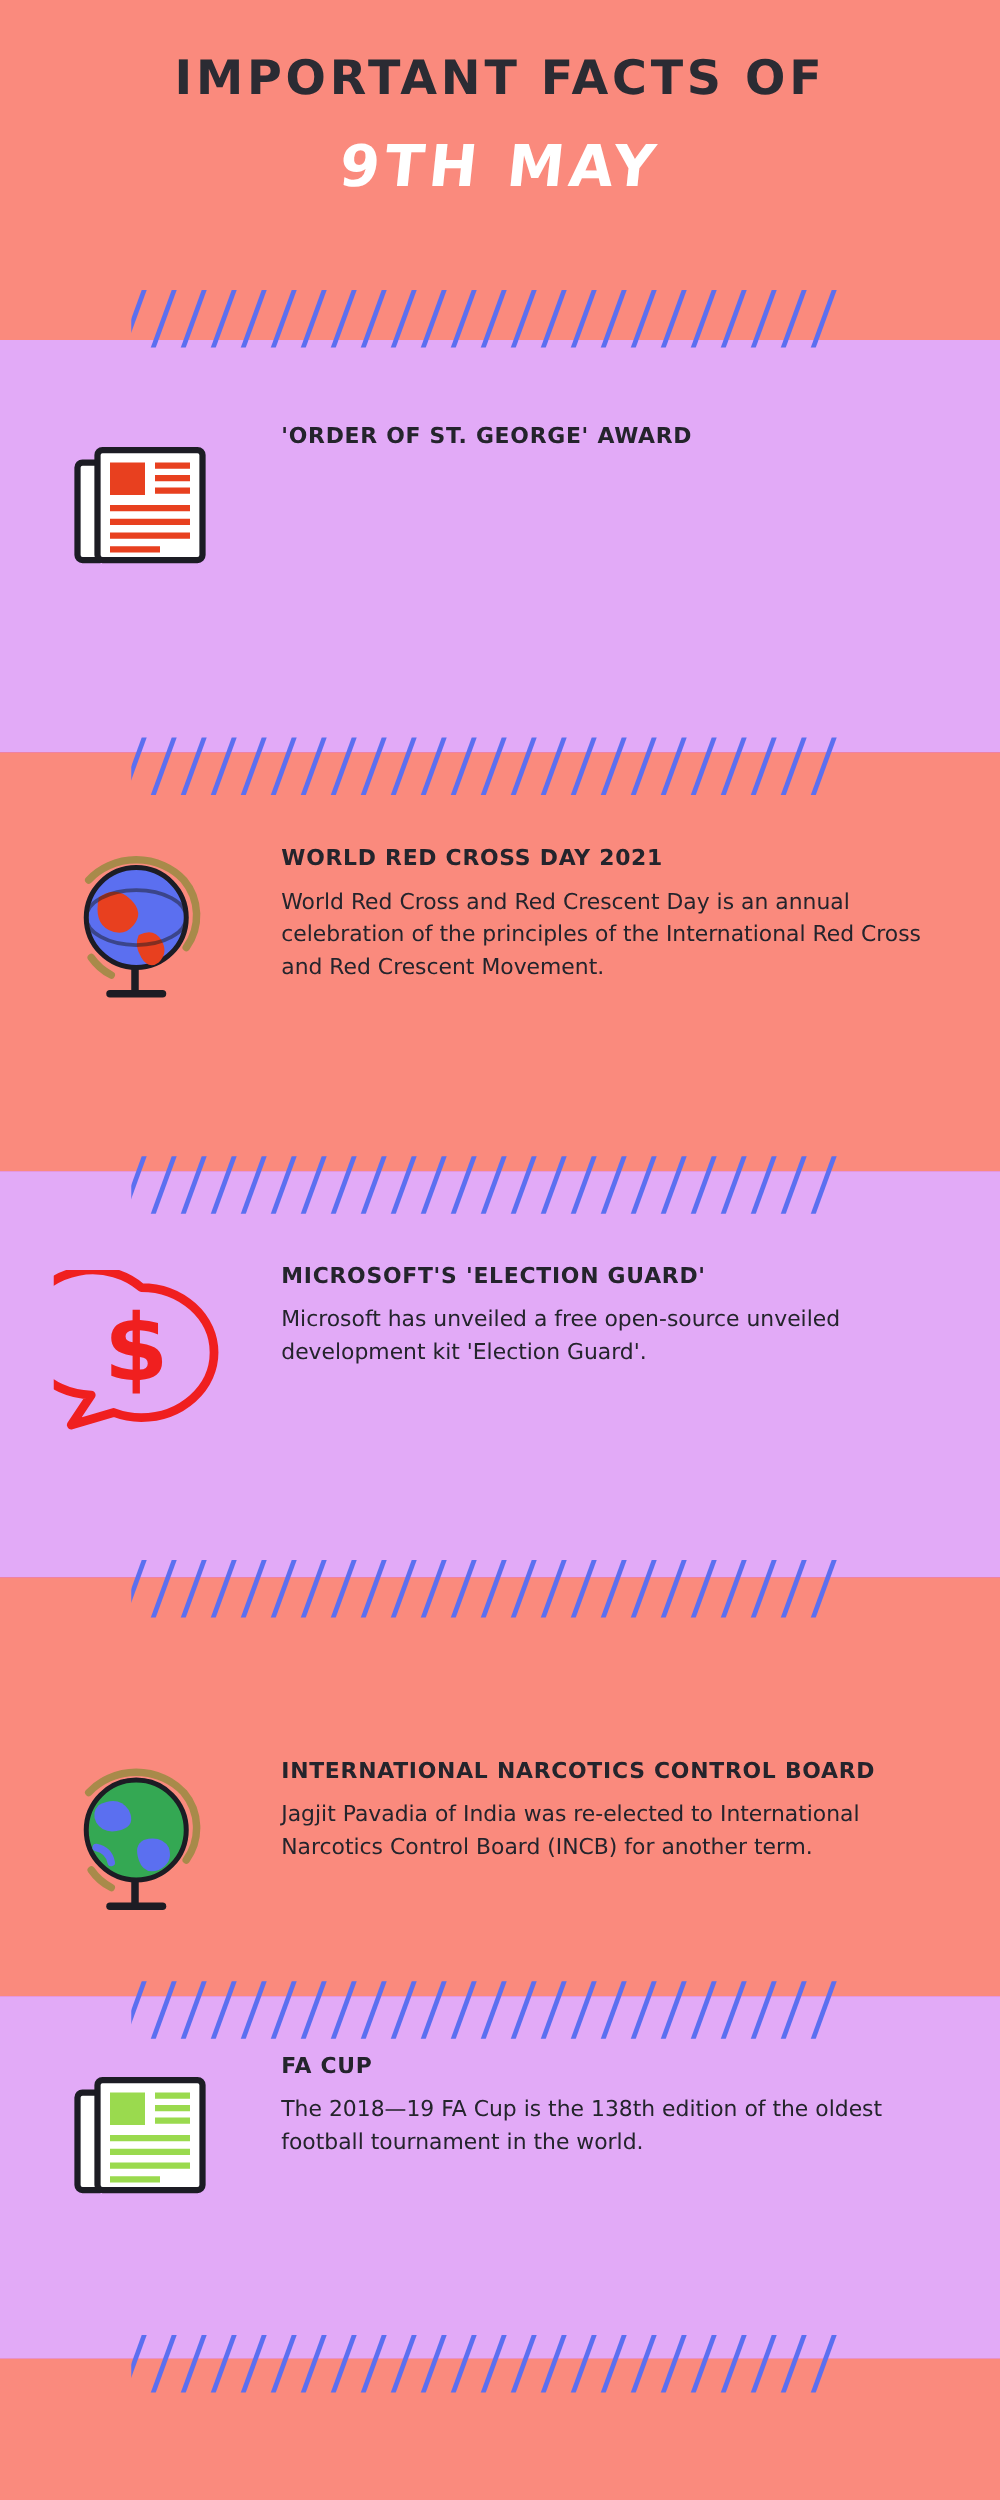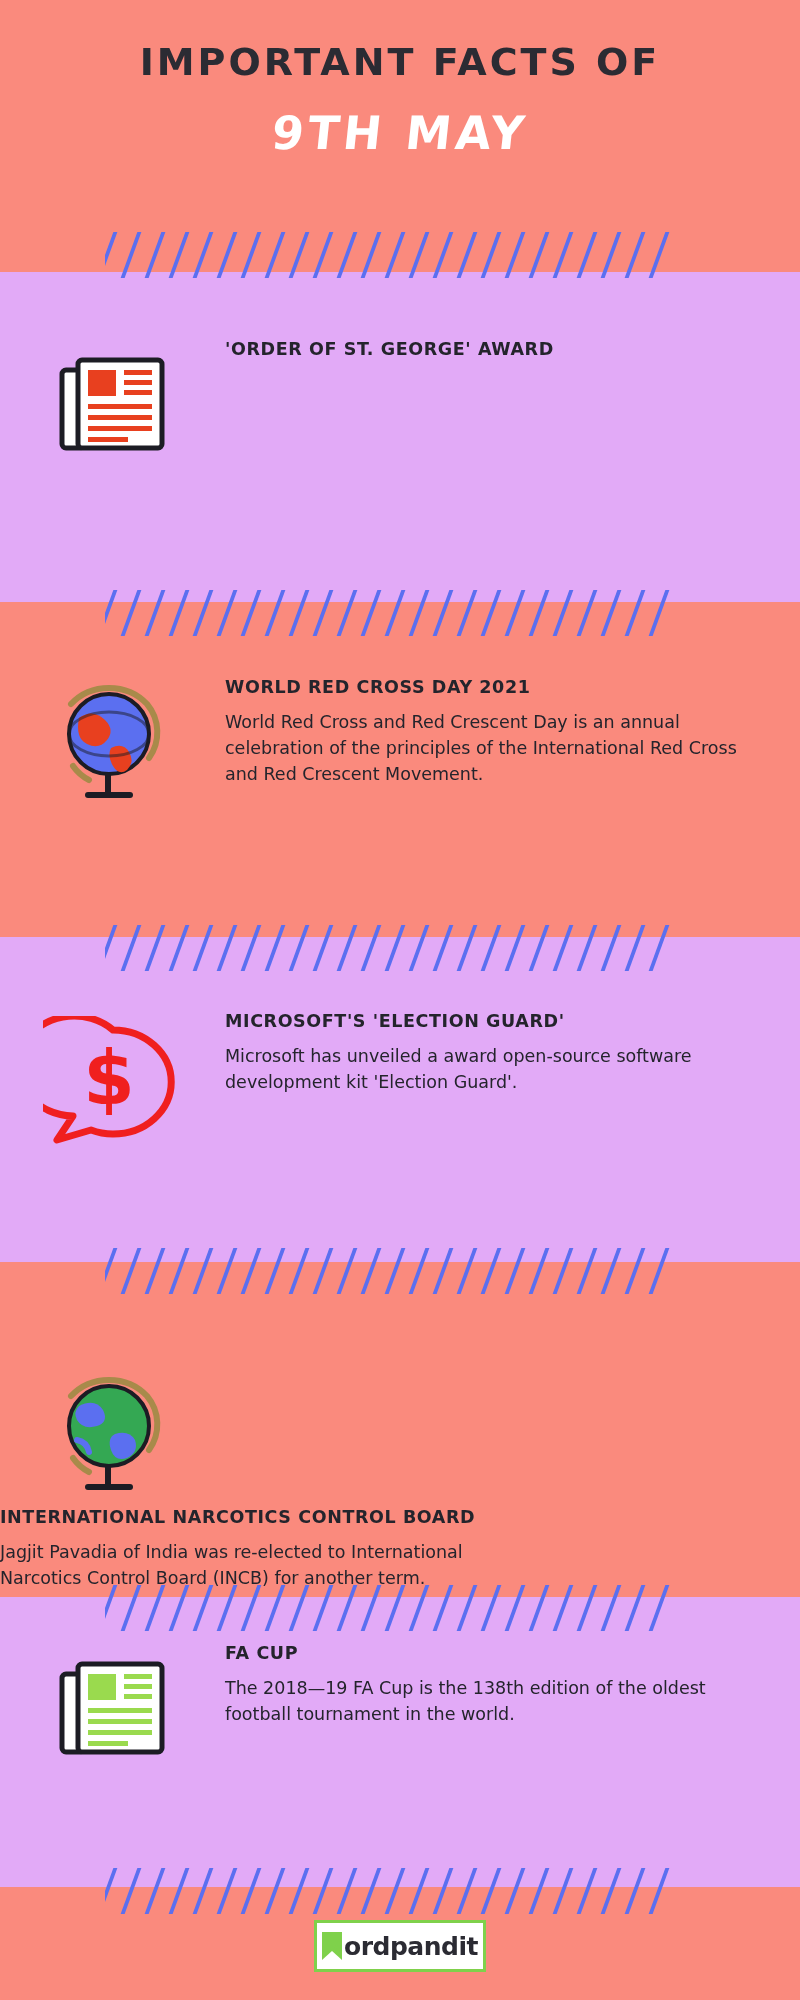--- a/index.html
+++ b/index.html
@@ -363,25 +363,25 @@
     <div class="icon-cell">
       <span>
         <svg width="140" height="140" viewBox="0 0 140 140">
           <path d="M70 14 a56 50 0 1 0 -40 86 l-16 24 l34 -10 a56 50 0 0 0 22 4 a56 50 0 0 0 0 -104 z" fill="none" stroke="#f01f1f" stroke-width="7" stroke-linejoin="round"></path>
           <text x="66" y="88" font-family="DejaVu Sans, sans-serif" font-size="74" font-weight="bold" fill="#f01f1f" text-anchor="middle">$</text>
         </svg>
       </span>
     </div>
     <div class="text-cell">
       <div class="item-title">MICROSOFT'S 'ELECTION GUARD'</div>
-      <div class="item-body">Microsoft has unveiled a award open-source software development kit 'Election Guard'.</div>
-    </div>
-  </div>
-
-  <div class="row" style="top:1368px;flex-direction:column;">
+      <div class="item-body">Microsoft has unveiled a free open-source unveiled development kit 'Election Guard'.</div>
+    </div>
+  </div>
+
+  <div class="row" style="top:1406px;">
     <div class="icon-cell">
       <span>
         <svg width="128" height="128" viewBox="0 0 128 128">
           <circle cx="60" cy="52" r="40" fill="#34a853" stroke="#1c1c24" stroke-width="4"></circle>
           <path d="M30 32 q16 -8 24 4 q6 12 -6 16 q-14 4 -20 -6 q-4 -8 2 -14z" fill="#5b6ff0"></path>
           <path d="M66 60 q14 -4 20 6 q4 12 -8 18 q-12 4 -16 -8 q-4 -12 4 -16z" fill="#5b6ff0"></path>
           <path d="M28 66 q10 2 12 12" fill="none" stroke="#5b6ff0" stroke-width="6" stroke-linecap="round"></path>
           <path d="M22 22 a50 46 0 0 1 76 0 a44 44 0 0 1 2 54" fill="none" stroke="#a88a4a" stroke-width="6" stroke-linecap="round"></path>
           <path d="M24 84 a44 44 0 0 0 16 14" fill="none" stroke="#a88a4a" stroke-width="6" stroke-linecap="round"></path>
           <rect x="56" y="92" width="6" height="20" fill="#1c1c24"></rect>
@@ -411,18 +411,14 @@
           <rect x="34" y="93" width="40" height="5" fill="#9ada4e"></rect>
         </svg>
       </span>
     </div>
     <div class="text-cell">
       <div class="item-title">FA CUP</div>
       <div class="item-body">The 2018—19 FA Cup is the 138th edition of the oldest football tournament in the world.</div>
     </div>
   </div>
 
-  <div class="logo">
-    <span class="logo-mark"></span>
-    <span class="logo-text">ordpandit</span>
-  </div>
 
 </div>
 
 </body></html>

